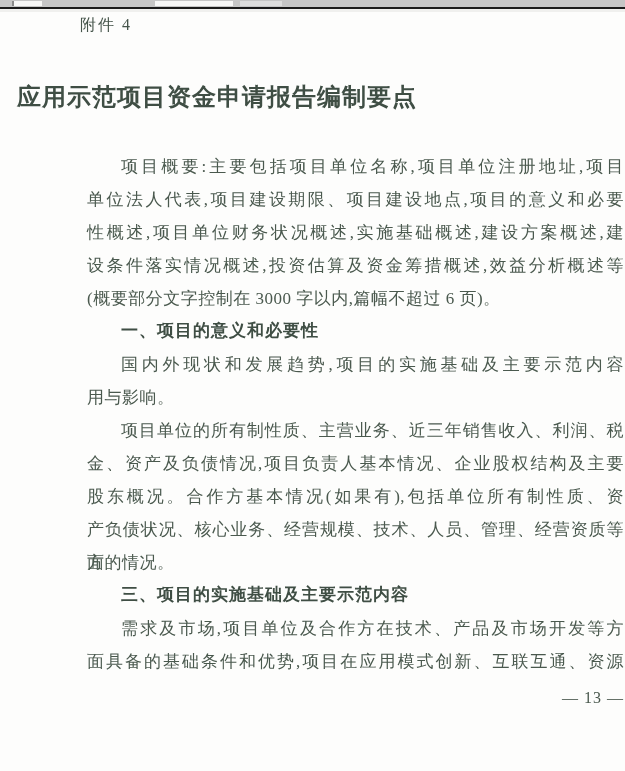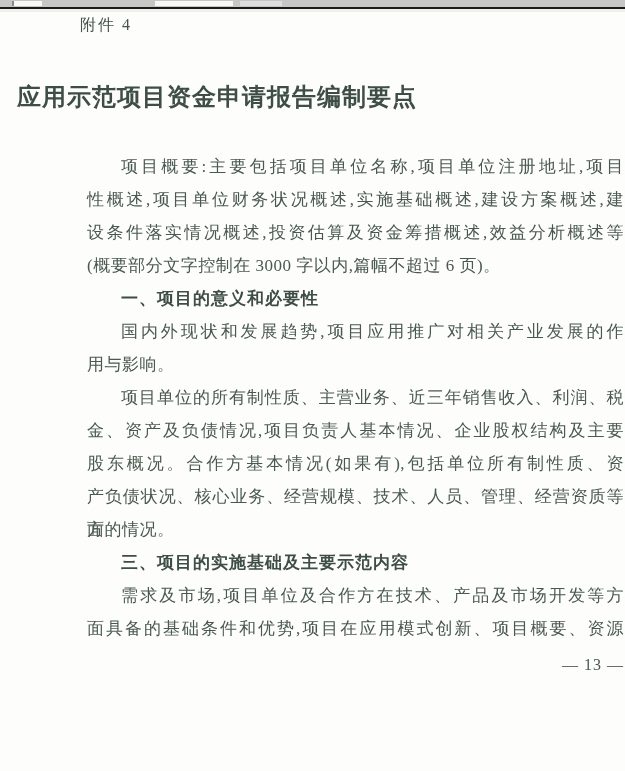--- a/index.html
+++ b/index.html
@@ -78,21 +78,21 @@
     letter-spacing: 0.5px;
   }
   .j {            
     white-space: normal;
     text-align: justify;
     text-align-last: justify;
   }
   .ind { text-indent: 2em; }    
   .heading {
     text-indent: 2em;
-    font-family: Liberation Sans, sans-serif;
+    font-family: Liberation Mono, monospace;
     font-weight: 700;
     color: #3f4e44;
     letter-spacing: 1px;
   }
   .pagenum {
     margin-top: 10px;
     padding-right: 18px;
     text-align: right;
     font-size: 16px;
     line-height: 20px;
@@ -114,32 +114,33 @@
   <div class="edge-strip"></div>
 
   <div class="content">
 
     <div class="attachment">附件 4</div>
 
     <div class="title">应用示范项目资金申请报告编制要点</div>
 
     <div class="doc">
       <div class="line j ind">项目概要:主要包括项目单位名称,项目单位注册地址,项目</div>
+      <div class="line j">单位法人代表,项目建设期限、项目建设地点,项目的意义和必要</div>
       <div class="line j">性概述,项目单位财务状况概述,实施基础概述,建设方案概述,建</div>
       <div class="line j">设条件落实情况概述,投资估算及资金筹措概述,效益分析概述等</div>
       <div class="line">(概要部分文字控制在 3000 字以内,篇幅不超过 6 页)。</div>
       <div class="line heading">一、项目的意义和必要性</div>
-      <div class="line j ind">国内外现状和发展趋势,项目应用推广对相关产业发展的作</div>
+      <div class="line j ind">国内外现状和发展趋势,项目的实施基础及主要示范内容</div>
       <div class="line">用与影响。</div>
       <div class="line j ind">项目单位的所有制性质、主营业务、近三年销售收入、利润、税</div>
       <div class="line j">金、资产及负债情况,项目负责人基本情况、企业股权结构及主要</div>
       <div class="line j">股东概况。合作方基本情况(如果有),包括单位所有制性质、资</div>
       <div class="line j">产负债状况、核心业务、经营规模、技术、人员、管理、经营资质等方</div>
       <div class="line">面的情况。</div>
       <div class="line heading">三、项目的实施基础及主要示范内容</div>
       <div class="line j ind">需求及市场,项目单位及合作方在技术、产品及市场开发等方</div>
-      <div class="line j">面具备的基础条件和优势,项目在应用模式创新、项目概要、资源</div>
+      <div class="line j">面具备的基础条件和优势,项目在应用模式创新、互联互通、资源</div>
     </div>
 
     <div class="pagenum">— 13 —</div>
 
   </div>
 </div>
 
 </body></html>

